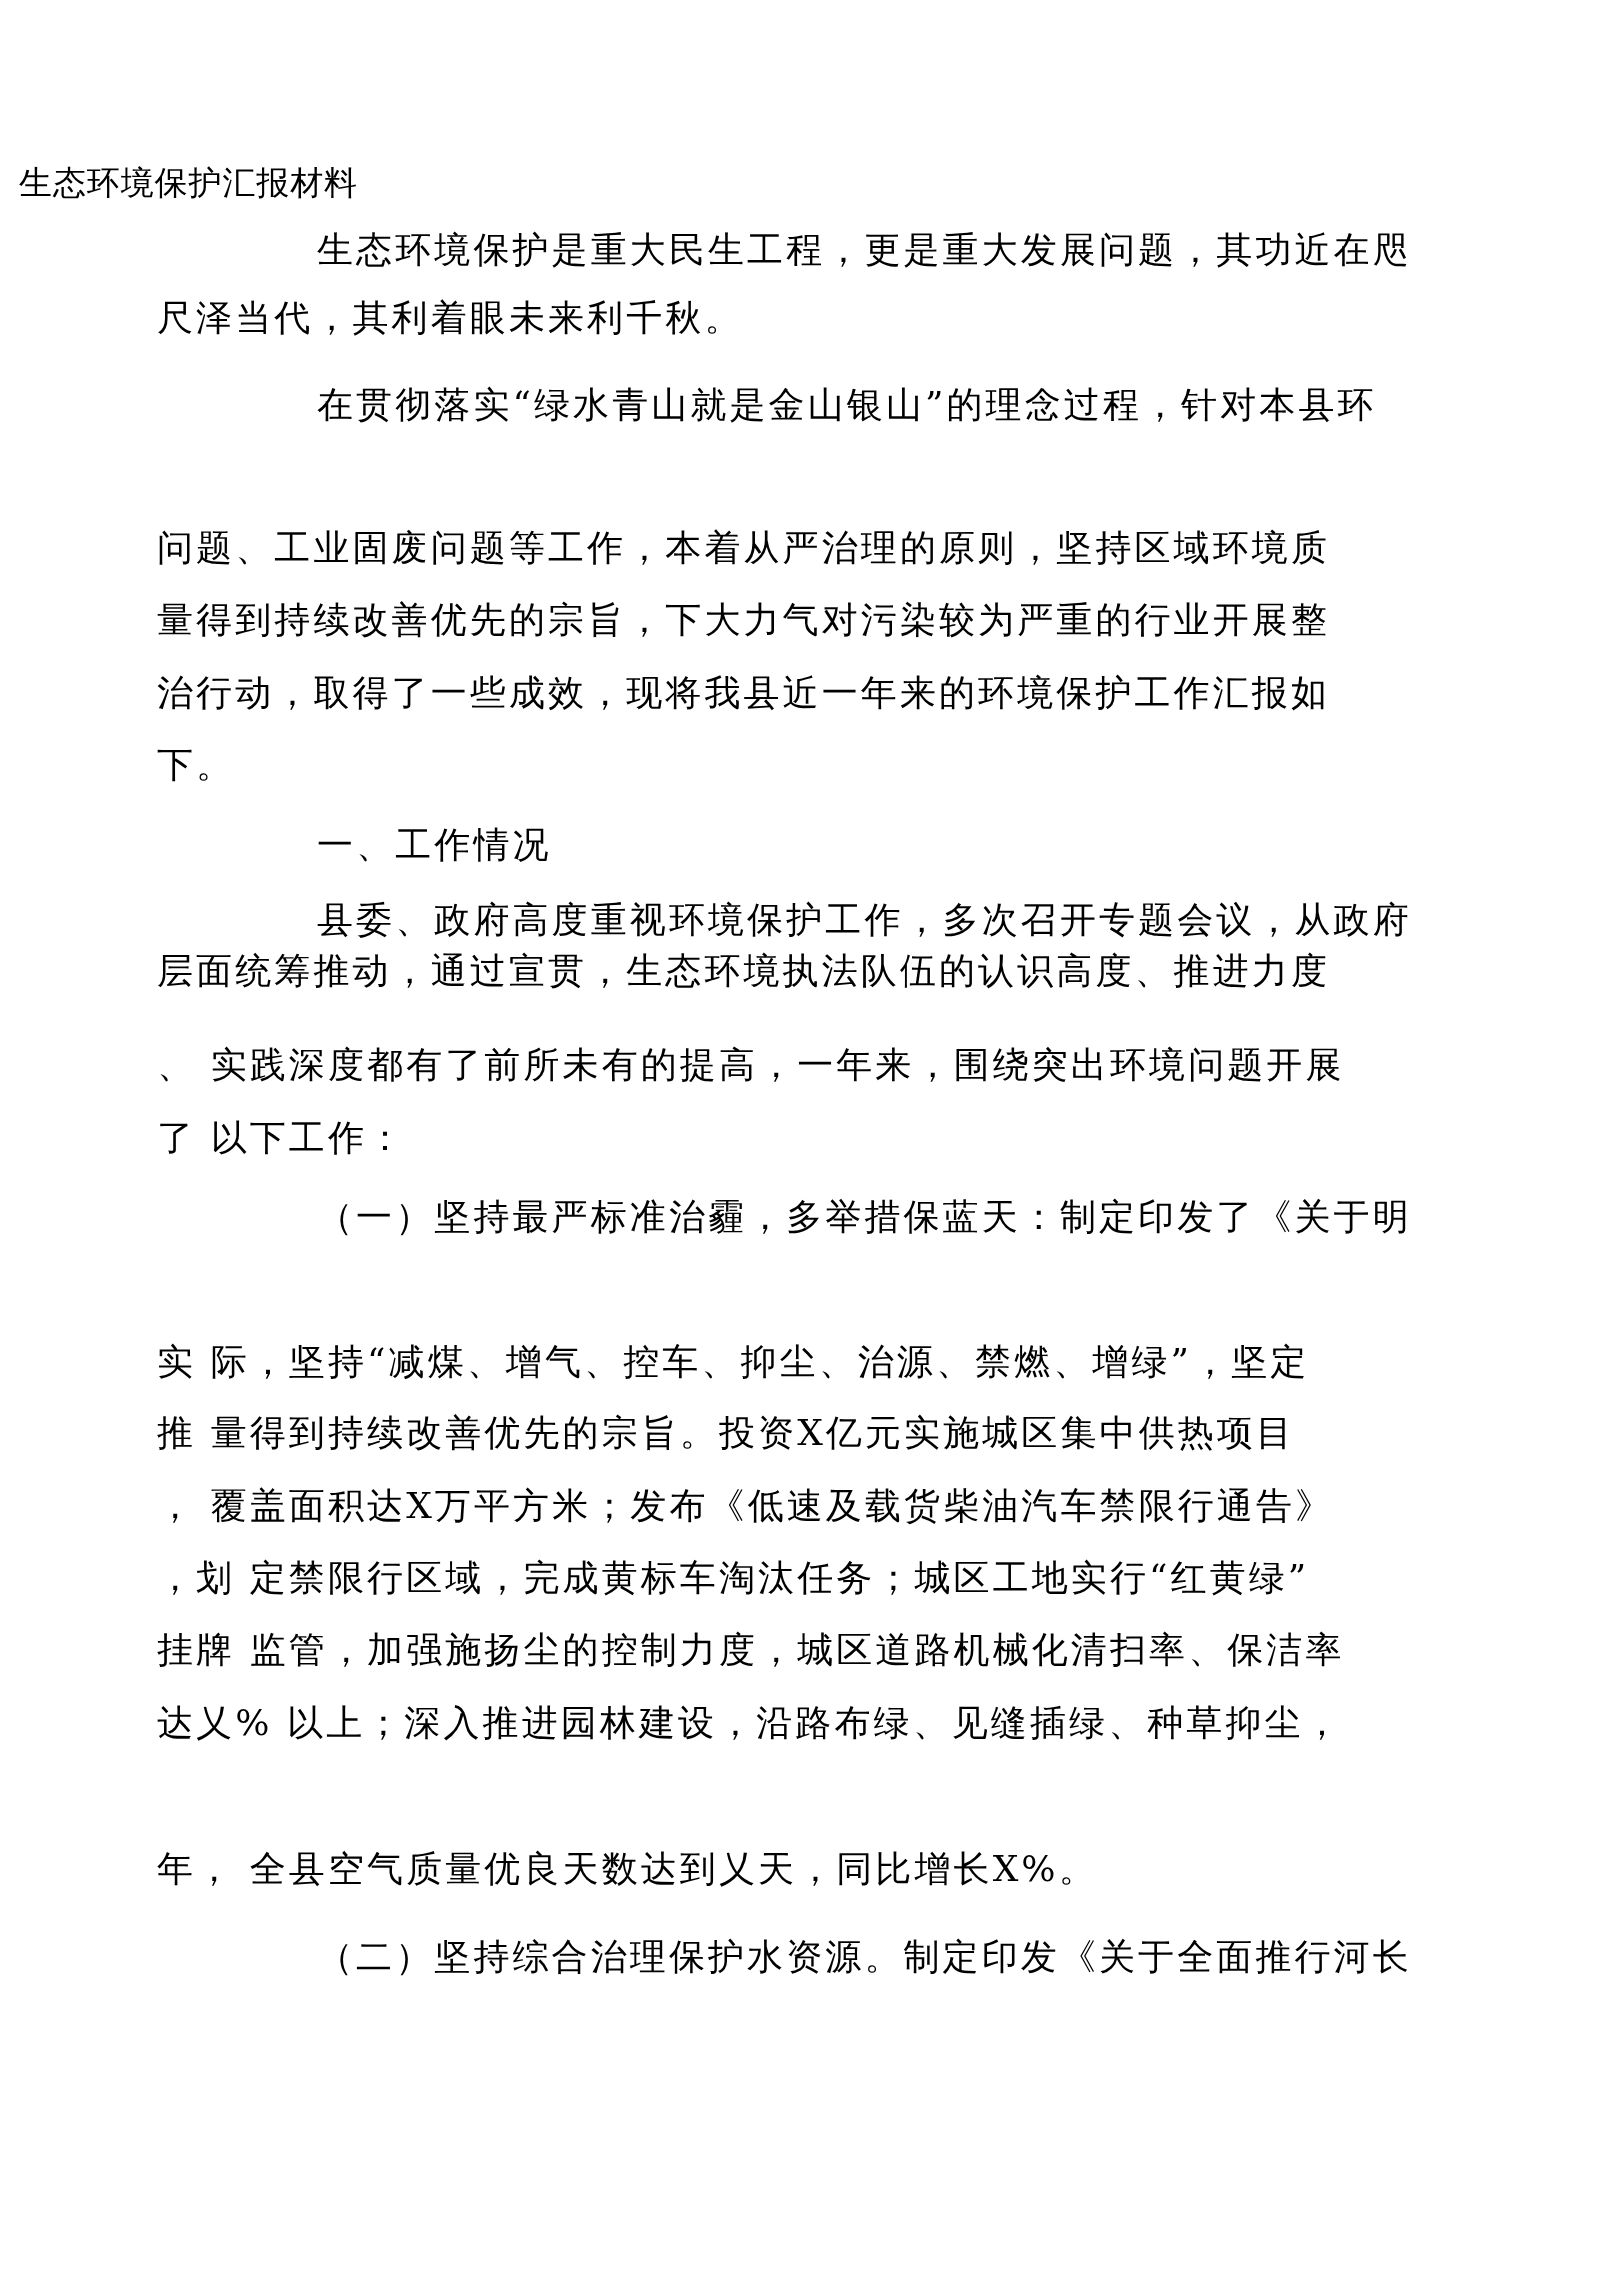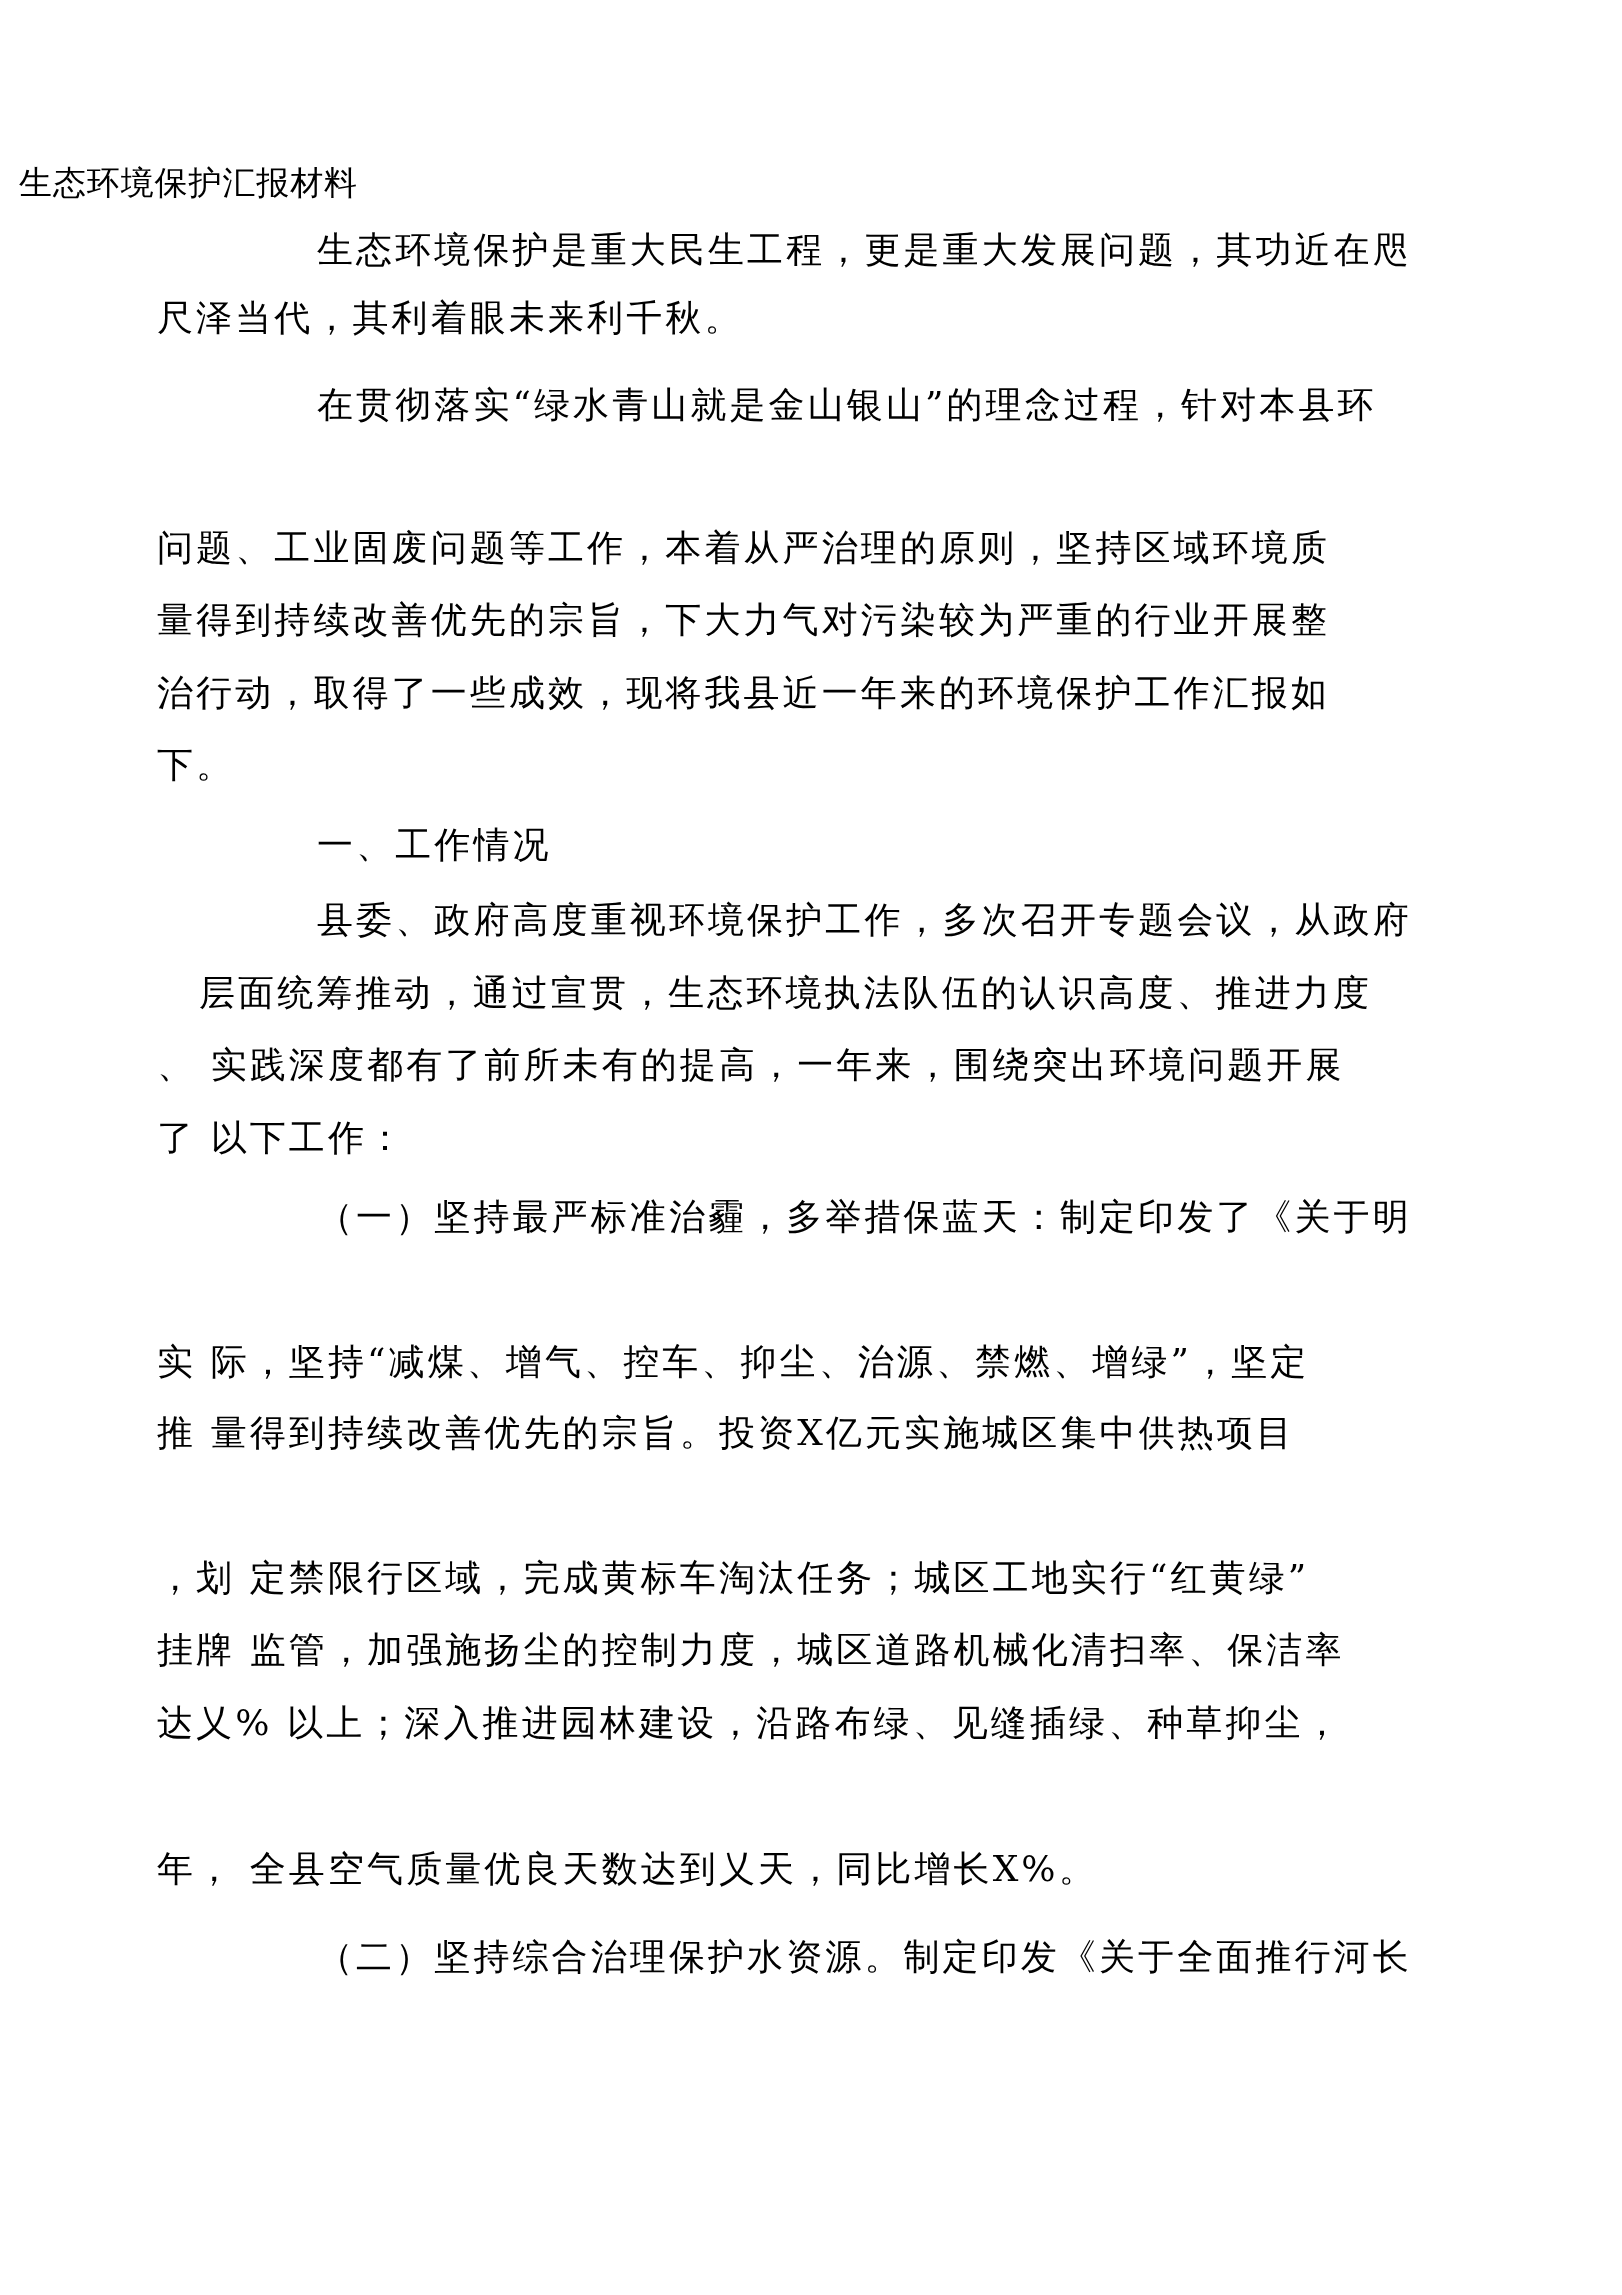--- a/index.html
+++ b/index.html
@@ -60,27 +60,28 @@
 
   <div class="line indent" style="top:380px;">在贯彻落实“绿水青山就是金山银山”的理念过程，针对本县环</div>
   <div class="line" style="top:523px;">问题、工业固废问题等工作，本着从严治理的原则，坚持区域环境质</div>
   <div class="line" style="top:595px;">量得到持续改善优先的宗旨，下大力气对污染较为严重的行业开展整</div>
   <div class="line" style="top:668px;">治行动，取得了一些成效，现将我县近一年来的环境保护工作汇报如</div>
   <div class="line" style="top:740px;">下。</div>
 
   <div class="line heading" style="top:820px;">一、工作情况</div>
 
   <div class="line indent" style="top:895px;">县委、政府高度重视环境保护工作，多次召开专题会议，从政府</div>
-  <div class="line" style="top:968px;margin-left:42px;">层面统筹推动，通过宣贯，生态环境执法队伍的认识高度、推进力度</div>
+  <div class="line" style="top:946px;">层面统筹推动，通过宣贯，生态环境执法队伍的认识高度、推进力度</div>
   <div class="line" style="top:1040px;">、 实践深度都有了前所未有的提高，一年来，围绕突出环境问题开展</div>
   <div class="line" style="top:1113px;">了  以下工作：</div>
 
   <div class="line indent" style="top:1192px;">（一）坚持最严标准治霾，多举措保蓝天：制定印发了《关于明</div>
   <div class="line" style="top:1337px;">实  际，坚持“减煤、增气、控车、抑尘、治源、禁燃、增绿”，坚定</div>
   <div class="line" style="top:1408px;">推  量得到持续改善优先的宗旨。投资X亿元实施城区集中供热项目</div>
+  <div class="line" style="top:1481px;">，  覆盖面积达X万平方米；发布《低速及载货柴油汽车禁限行通告》</div>
   <div class="line" style="top:1553px;">，划  定禁限行区域，完成黄标车淘汰任务；城区工地实行“红黄绿”</div>
   <div class="line" style="top:1625px;">挂牌  监管，加强施扬尘的控制力度，城区道路机械化清扫率、保洁率</div>
   <div class="line" style="top:1698px;">达乂%  以上；深入推进园林建设，沿路布绿、见缝插绿、种草抑尘，</div>
   <div class="line" style="top:1844px;">年，  全县空气质量优良天数达到乂天，同比增长X%。</div>
 
   <div class="line indent" style="top:1932px;">（二）坚持综合治理保护水资源。制定印发《关于全面推行河长</div>
 
 </div>
 
 

